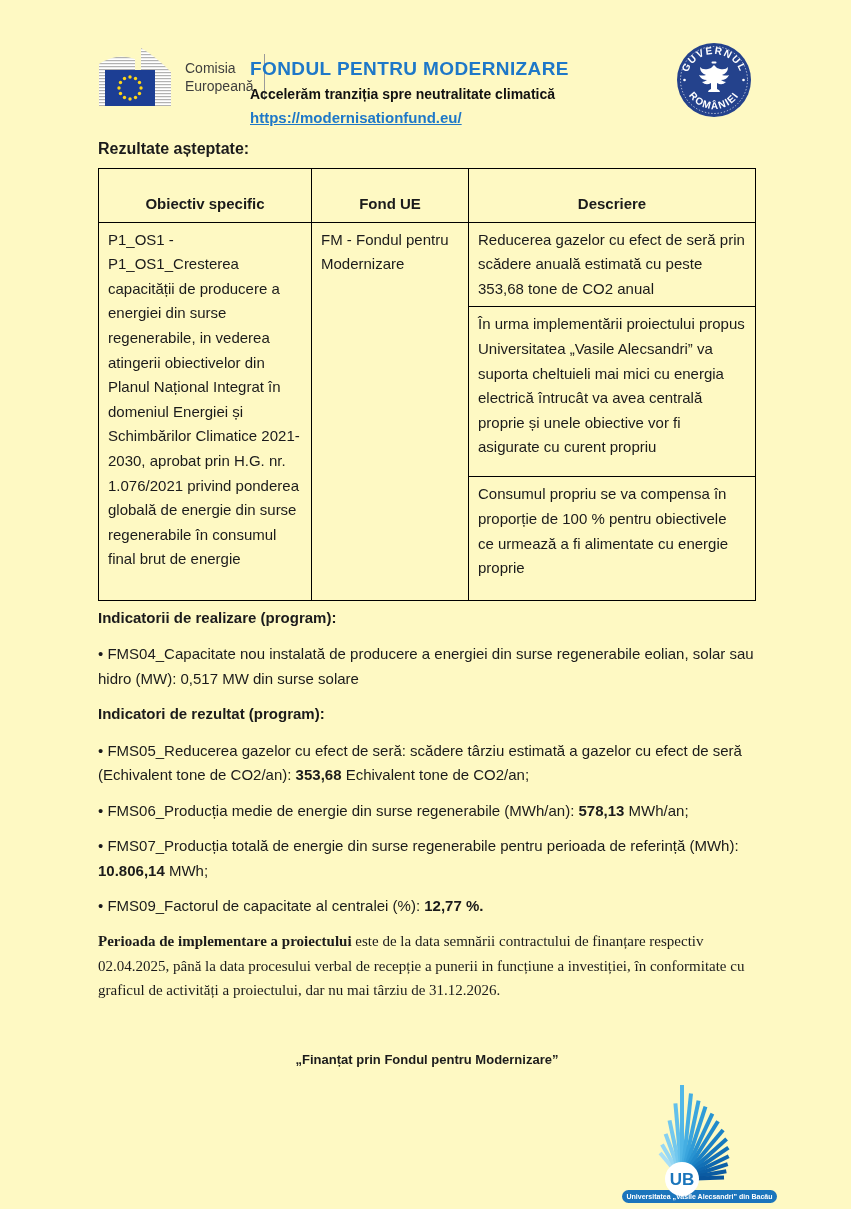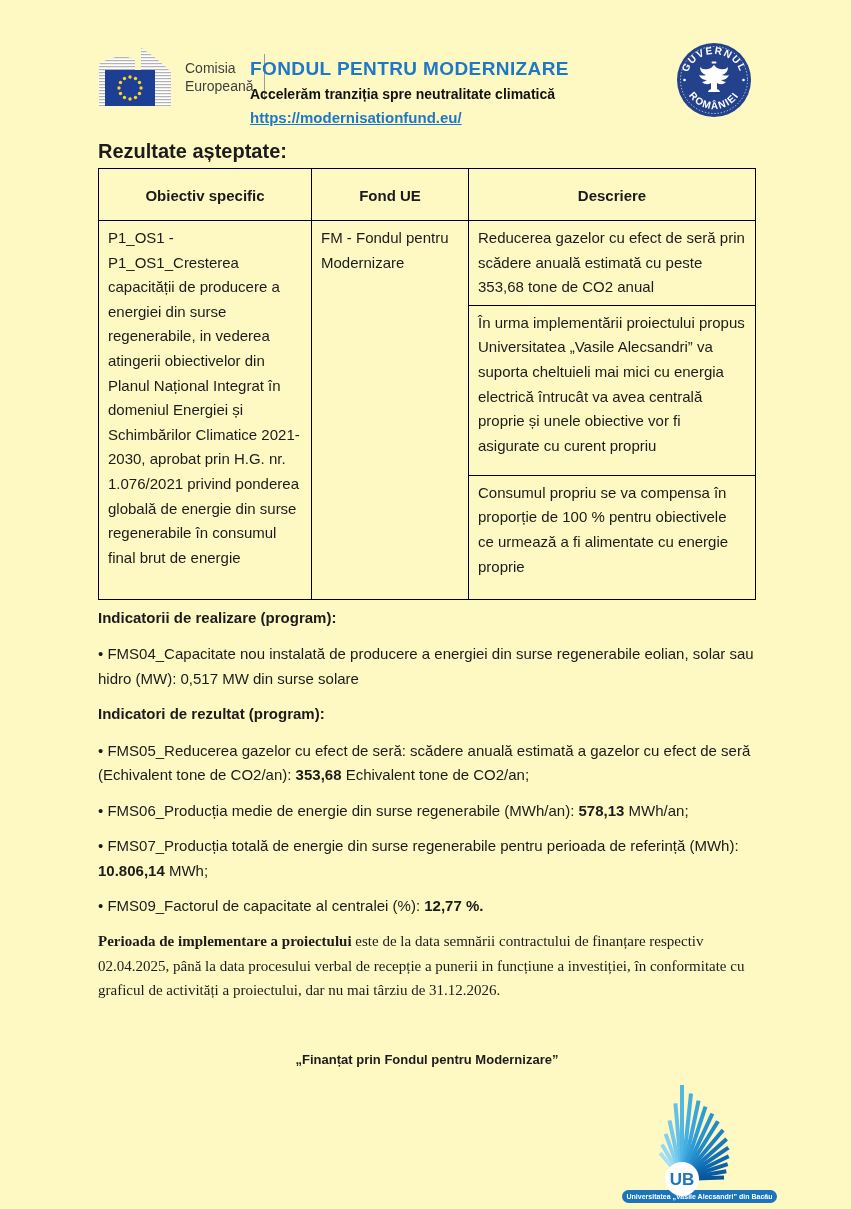--- a/index.html
+++ b/index.html
@@ -15,26 +15,26 @@
 
   .title-block { position:absolute; left:250px; top:58px; width:380px; text-align:left; }
   .fm-title { font-size:19px; font-weight:bold; letter-spacing:.4px; color:#1e78c8; }
   .fm-subtitle { font-size:14px; font-weight:bold; color:#111; margin-top:6px; }
   .fm-link { display:inline-block; font-size:15px; font-weight:bold; color:#1e78c8;
              text-decoration:underline; margin-top:7px; }
 
   .gov-seal { position:absolute; left:676px; top:42px; }
 
   
-  .section-heading { position:absolute; left:98px; top:140px; font-size:20px; font-weight:bold;text-align:center; }
+  .section-heading { position:absolute; left:98px; top:140px; font-size:16px; font-weight:bold;text-align:center; }
   .results-table { position:absolute; left:98px; top:168px; border-collapse:collapse;
                    table-layout:fixed; width:657px; font-size:15px; }
   .results-table th, .results-table td { border:1px solid #000; vertical-align:top;
                    padding:5px 9px; line-height:1.64; font-weight:normal; text-align:left; }
-  .results-table th { font-weight:bold; text-align:center; height:52px; padding-top:15px; }
+  .results-table th { font-weight:bold; text-align:center; height:52px; padding-top:23px; }
   .cell-desc1 { height:74px; }
   .cell-desc2 { height:170px; }
   .cell-desc3 { height:124px; }
 
   
   .content { position:absolute; left:98px; top:606px; width:658px; font-size:15px; line-height:1.63; }
   .content h2 { font-size:15px; font-weight:bold; margin-bottom:12px; }
   .content p { margin-bottom:11px; }
   .b { font-weight:bold; }
   .period-par { margin-top:3px;font-family:Liberation Serif, serif; }
@@ -141,21 +141,21 @@
   </tbody>
     </table>
 
   <div class="content">
     <h2>Indicatorii de realizare (program):</h2>
 
     <p><span>• FMS04_Capacitate nou instalată de producere a energiei din surse regenerabile eolian, solar sau hidro (MW): 0,517 MW din surse solare</span><span class="b"></span><span></span></p>
 
     <h2>Indicatori de rezultat (program):</h2>
 
-    <p><span>• FMS05_Reducerea gazelor cu efect de seră: scădere anuală estimată a gazelor cu efect de seră (Echivalent tone de CO2/an): </span><span class="b">353,68</span><span> Echivalent tone de CO2/an;</span></p>
+    <p><span>• FMS05_Reducerea gazelor cu efect de seră: scădere târziu estimată a gazelor cu efect de seră (Echivalent tone de CO2/an): </span><span class="b">353,68</span><span> Echivalent tone de CO2/an;</span></p>
 
     <p><span>• FMS06_Producția medie de energie din surse regenerabile (MWh/an): </span><span class="b">578,13</span><span> MWh/an;</span></p>
 
     <p><span>• FMS07_Producția totală de energie din surse regenerabile pentru perioada de referință (MWh): </span><span class="b">10.806,14</span><span> MWh;</span></p>
 
     <p><span>• FMS09_Factorul de capacitate al centralei (%): </span><span class="b">12,77 %.</span><span></span></p>
 
     <p class="period-par"><span class="b">Perioada de implementare a proiectului</span><span> este de la data semnării contractului de finanțare respectiv 02.04.2025, până la data procesului verbal de recepție a punerii in funcțiune a investiției, în conformitate cu graficul de activități a proiectului, dar nu mai târziu de 31.12.2026.</span></p>
   </div>
 

